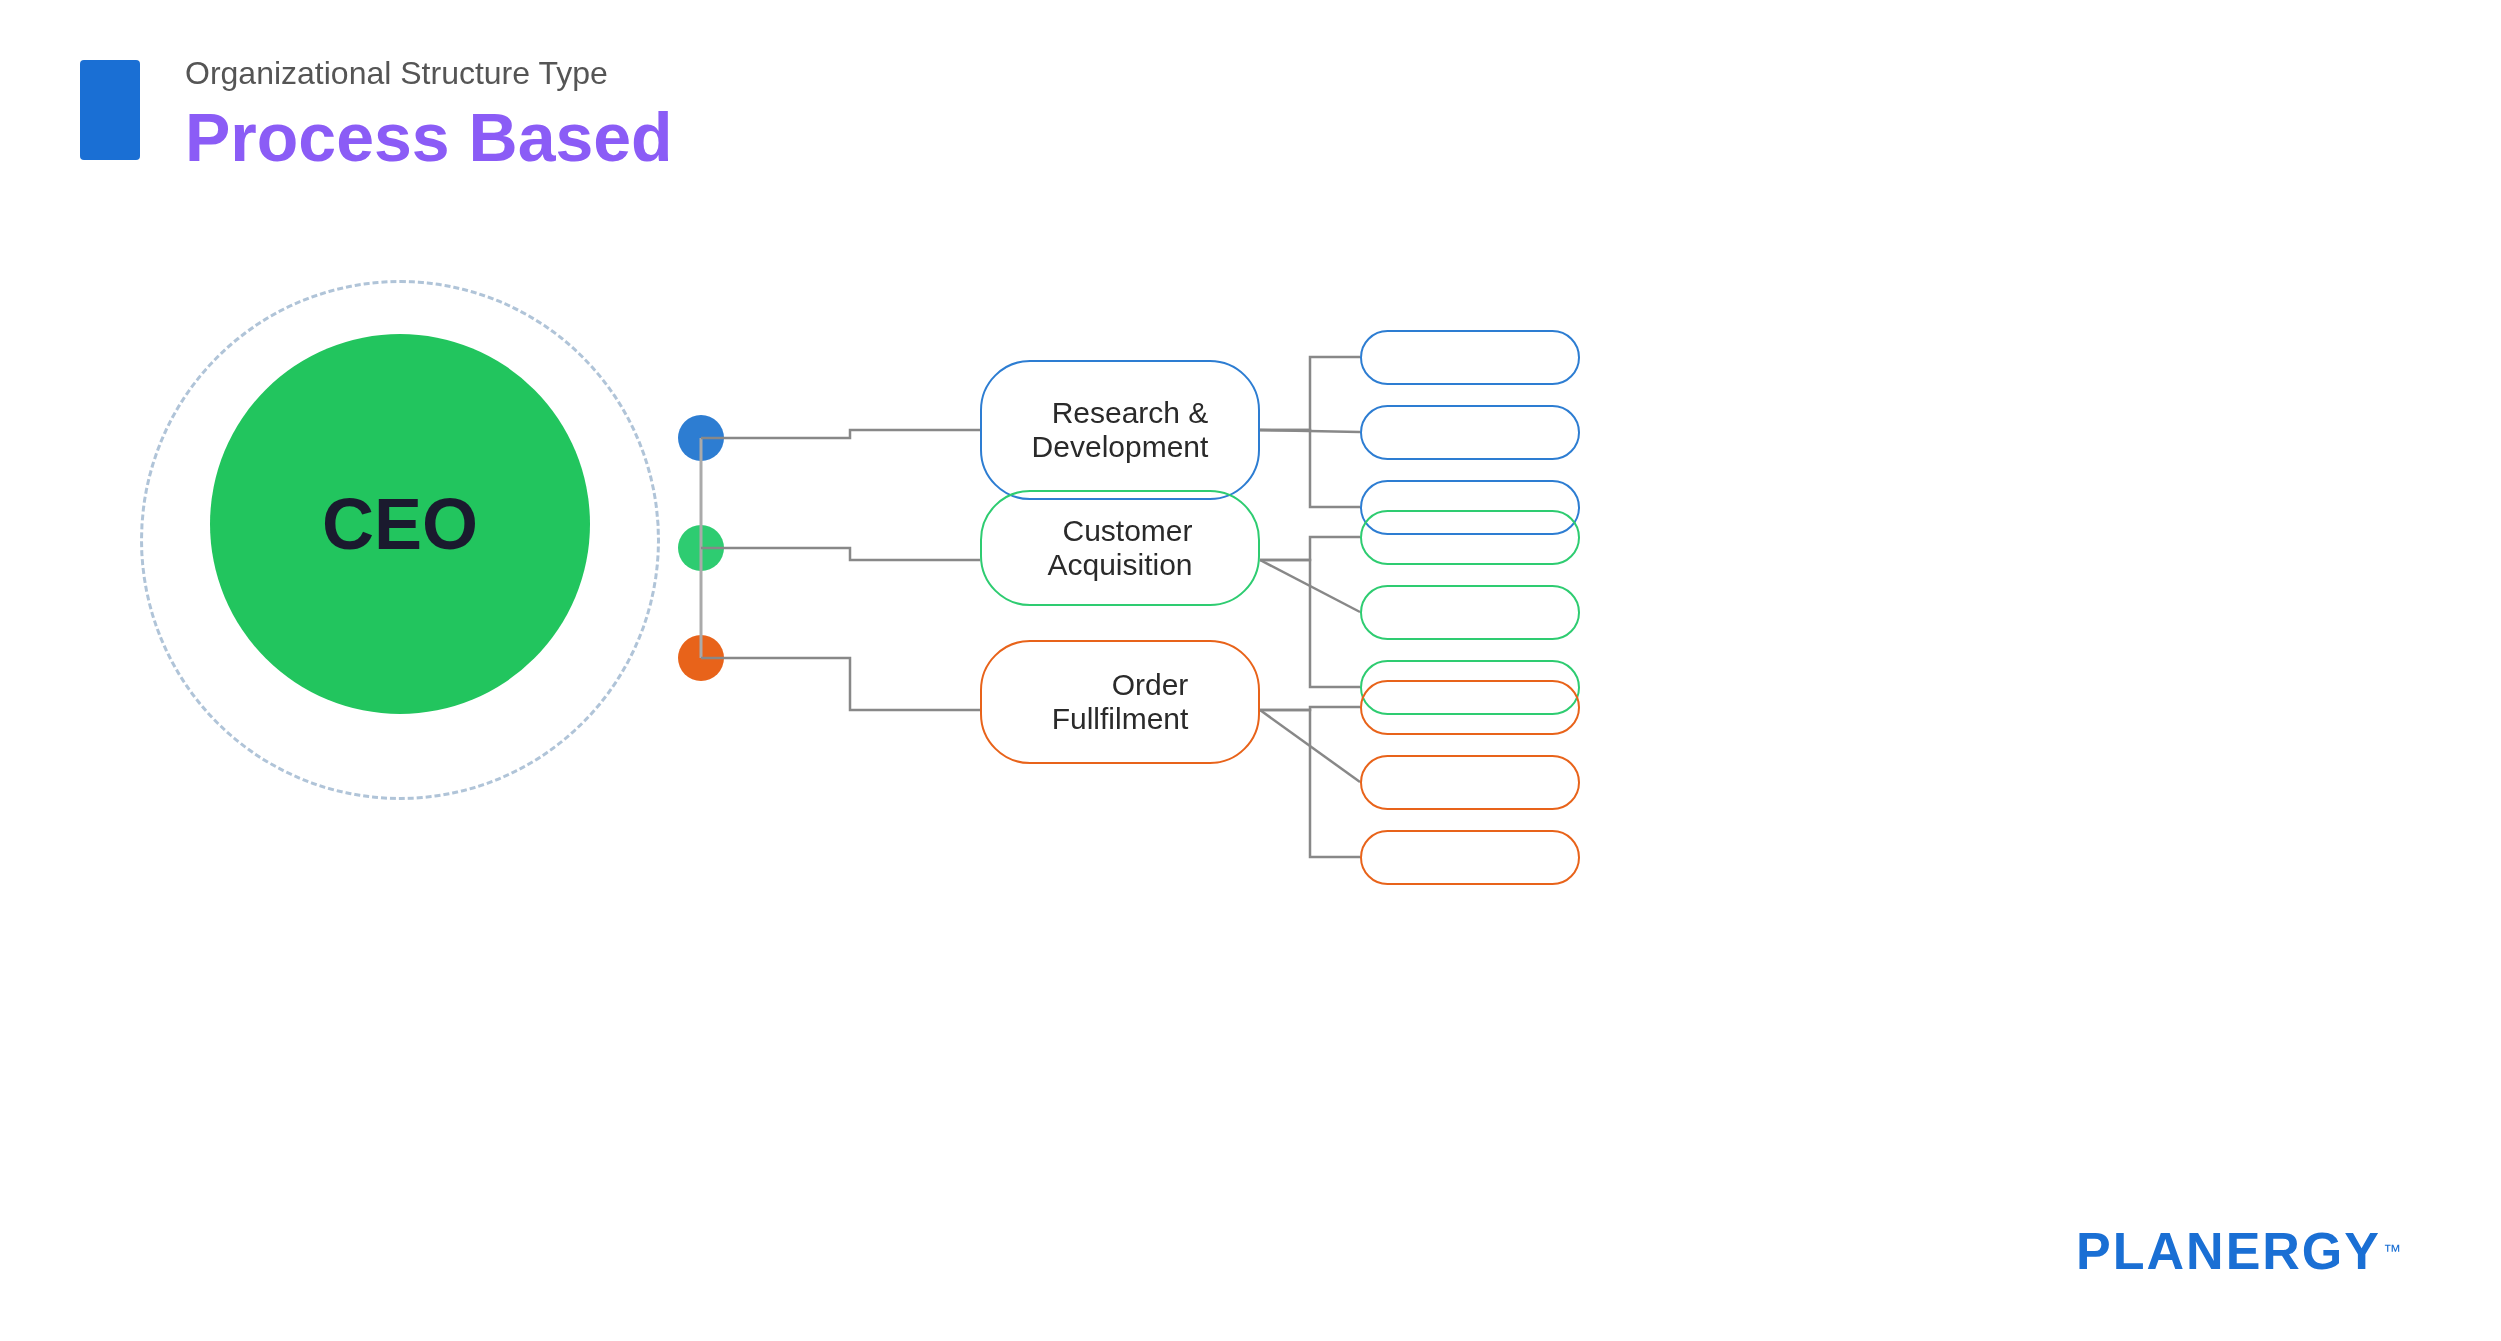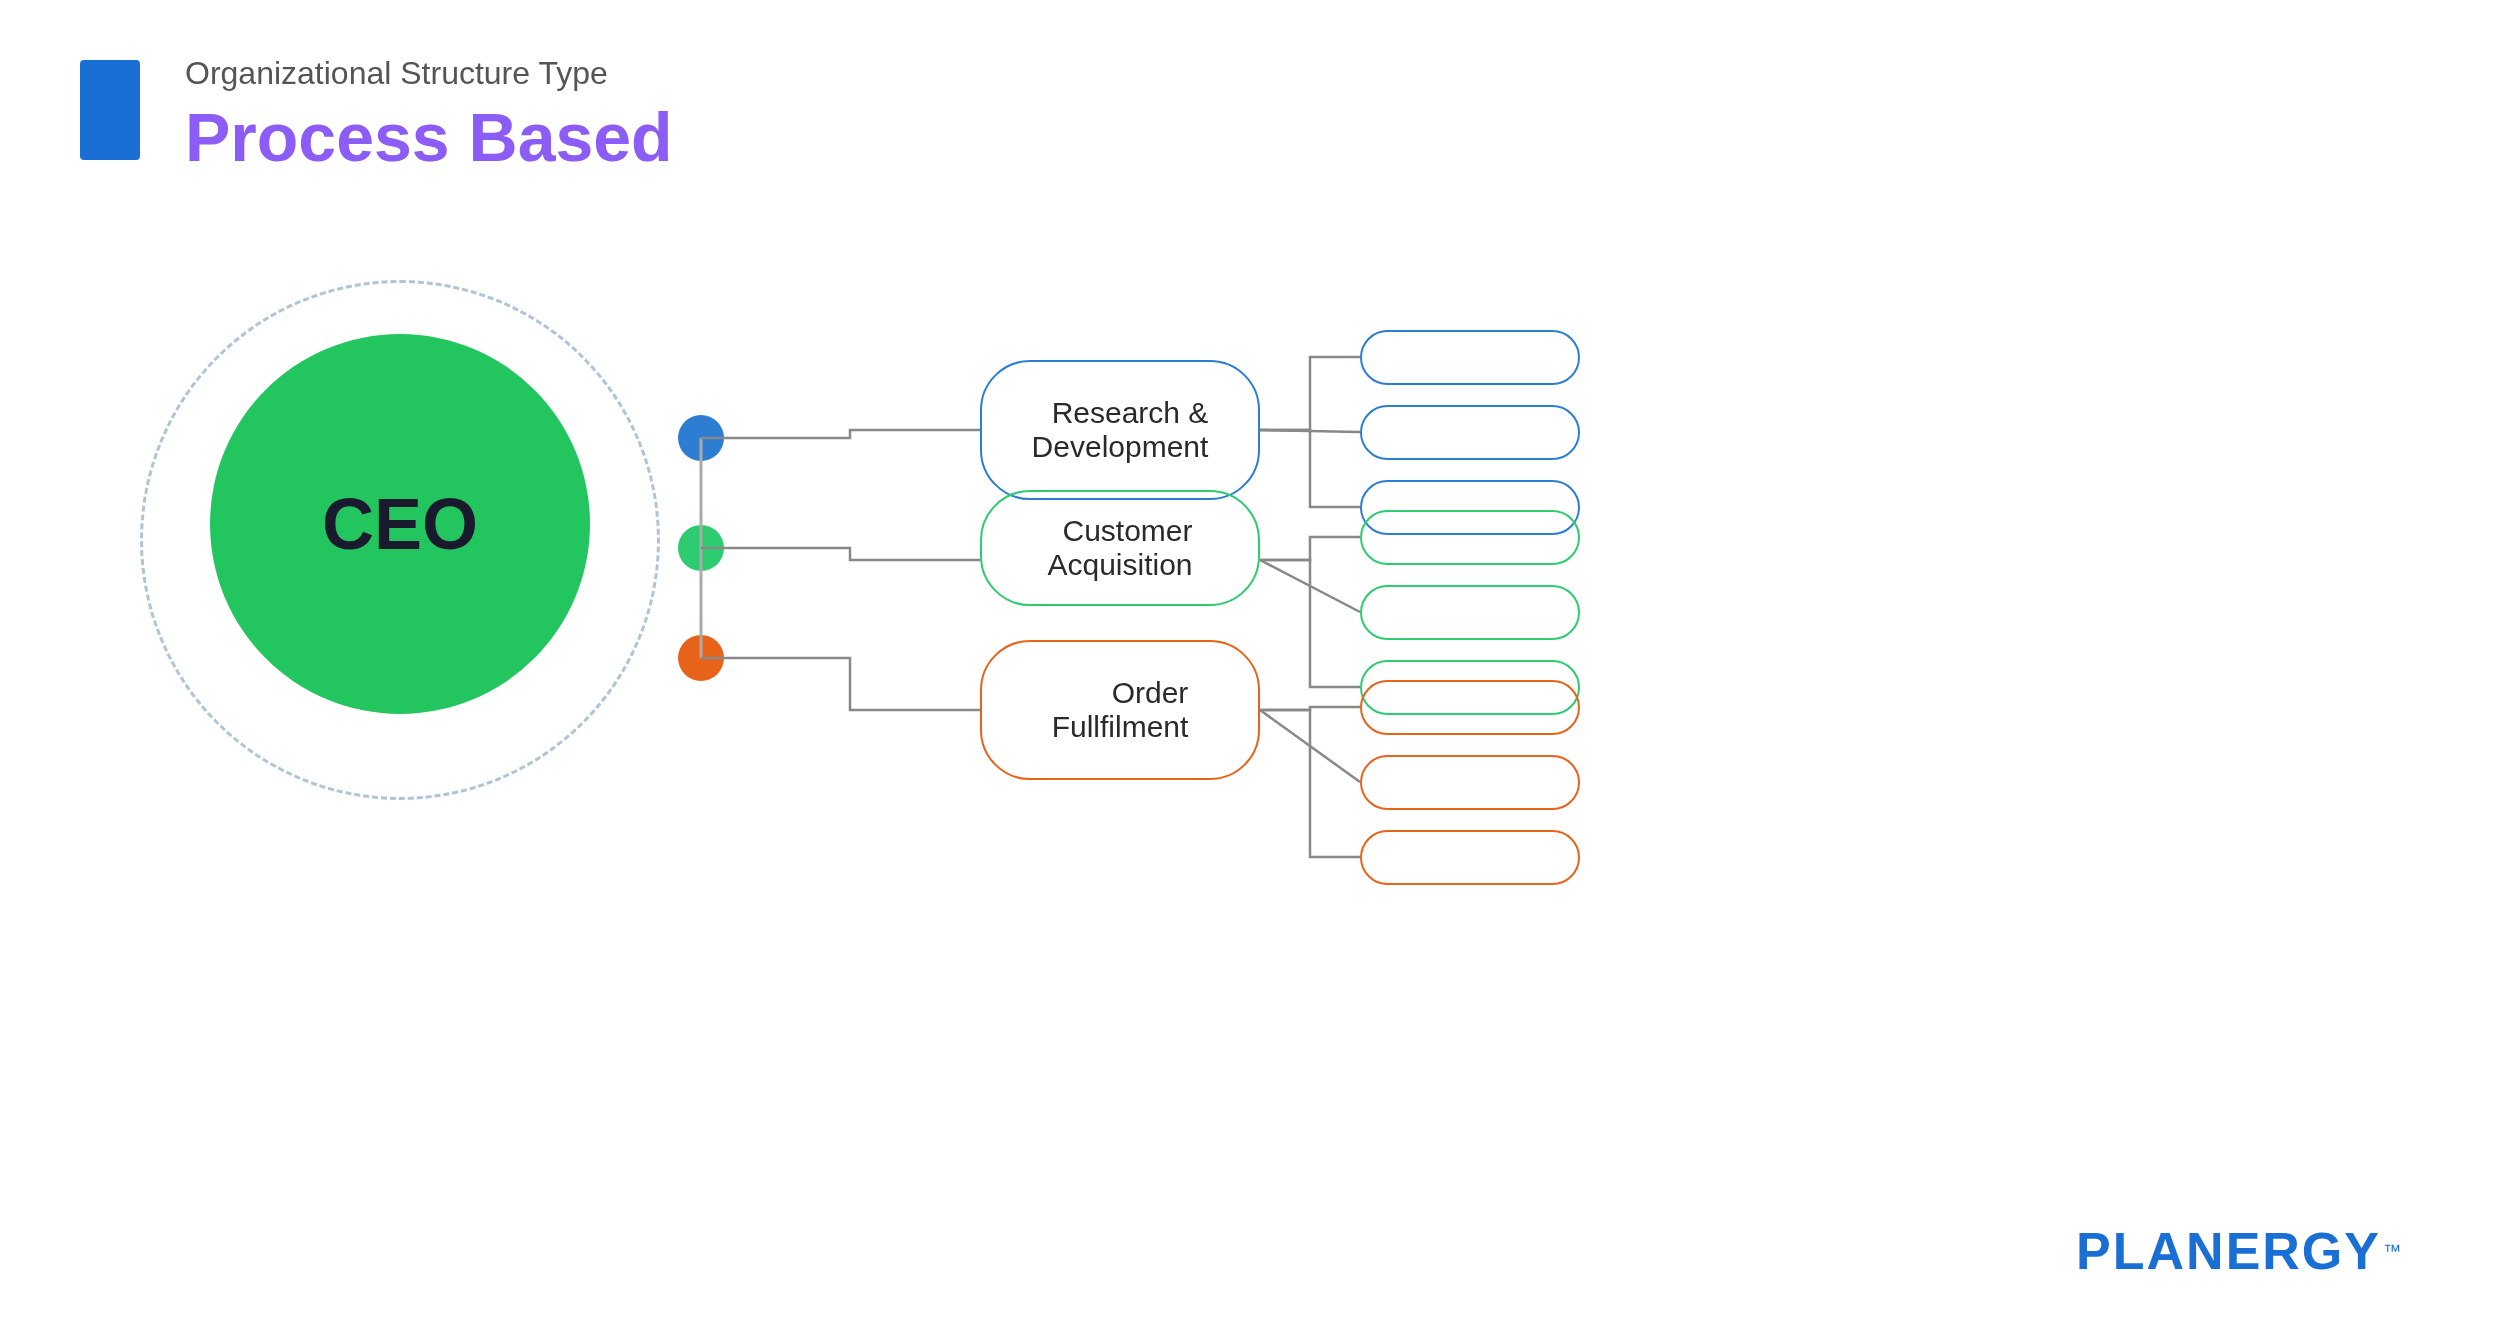--- a/index.html
+++ b/index.html
@@ -151,21 +151,21 @@
       border-color: #2ecc71;
       width: 280px;
       height: 116px;
       top: 270px;
       left: 900px;
     }
 
     .dept-of {
       border-color: #e8631a;
       width: 280px;
-      height: 140px;
+      height: 124px;
       top: 420px;
       left: 900px;
     }
 
     
     .sub-box {
       position: absolute;
       border: 2.5px solid;
       border-radius: 40px;
       width: 220px;

